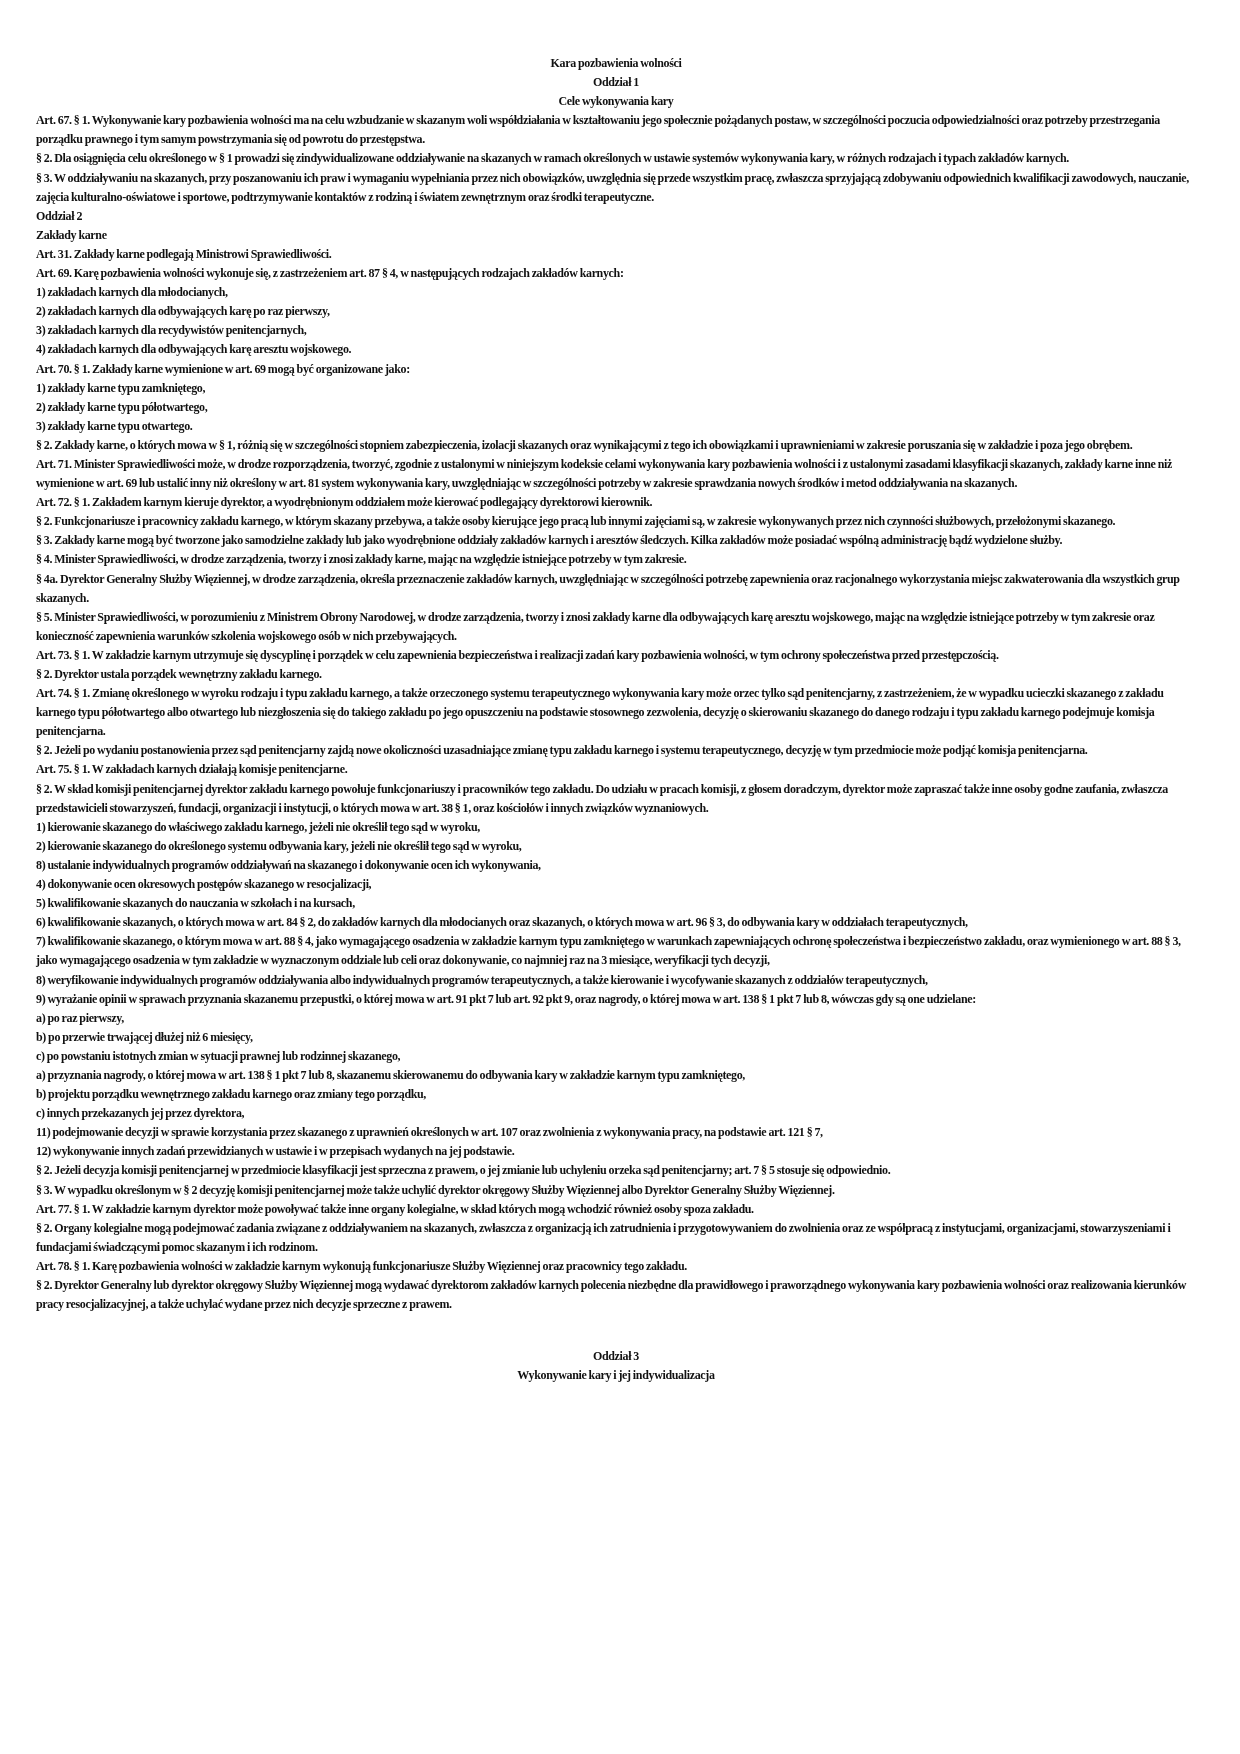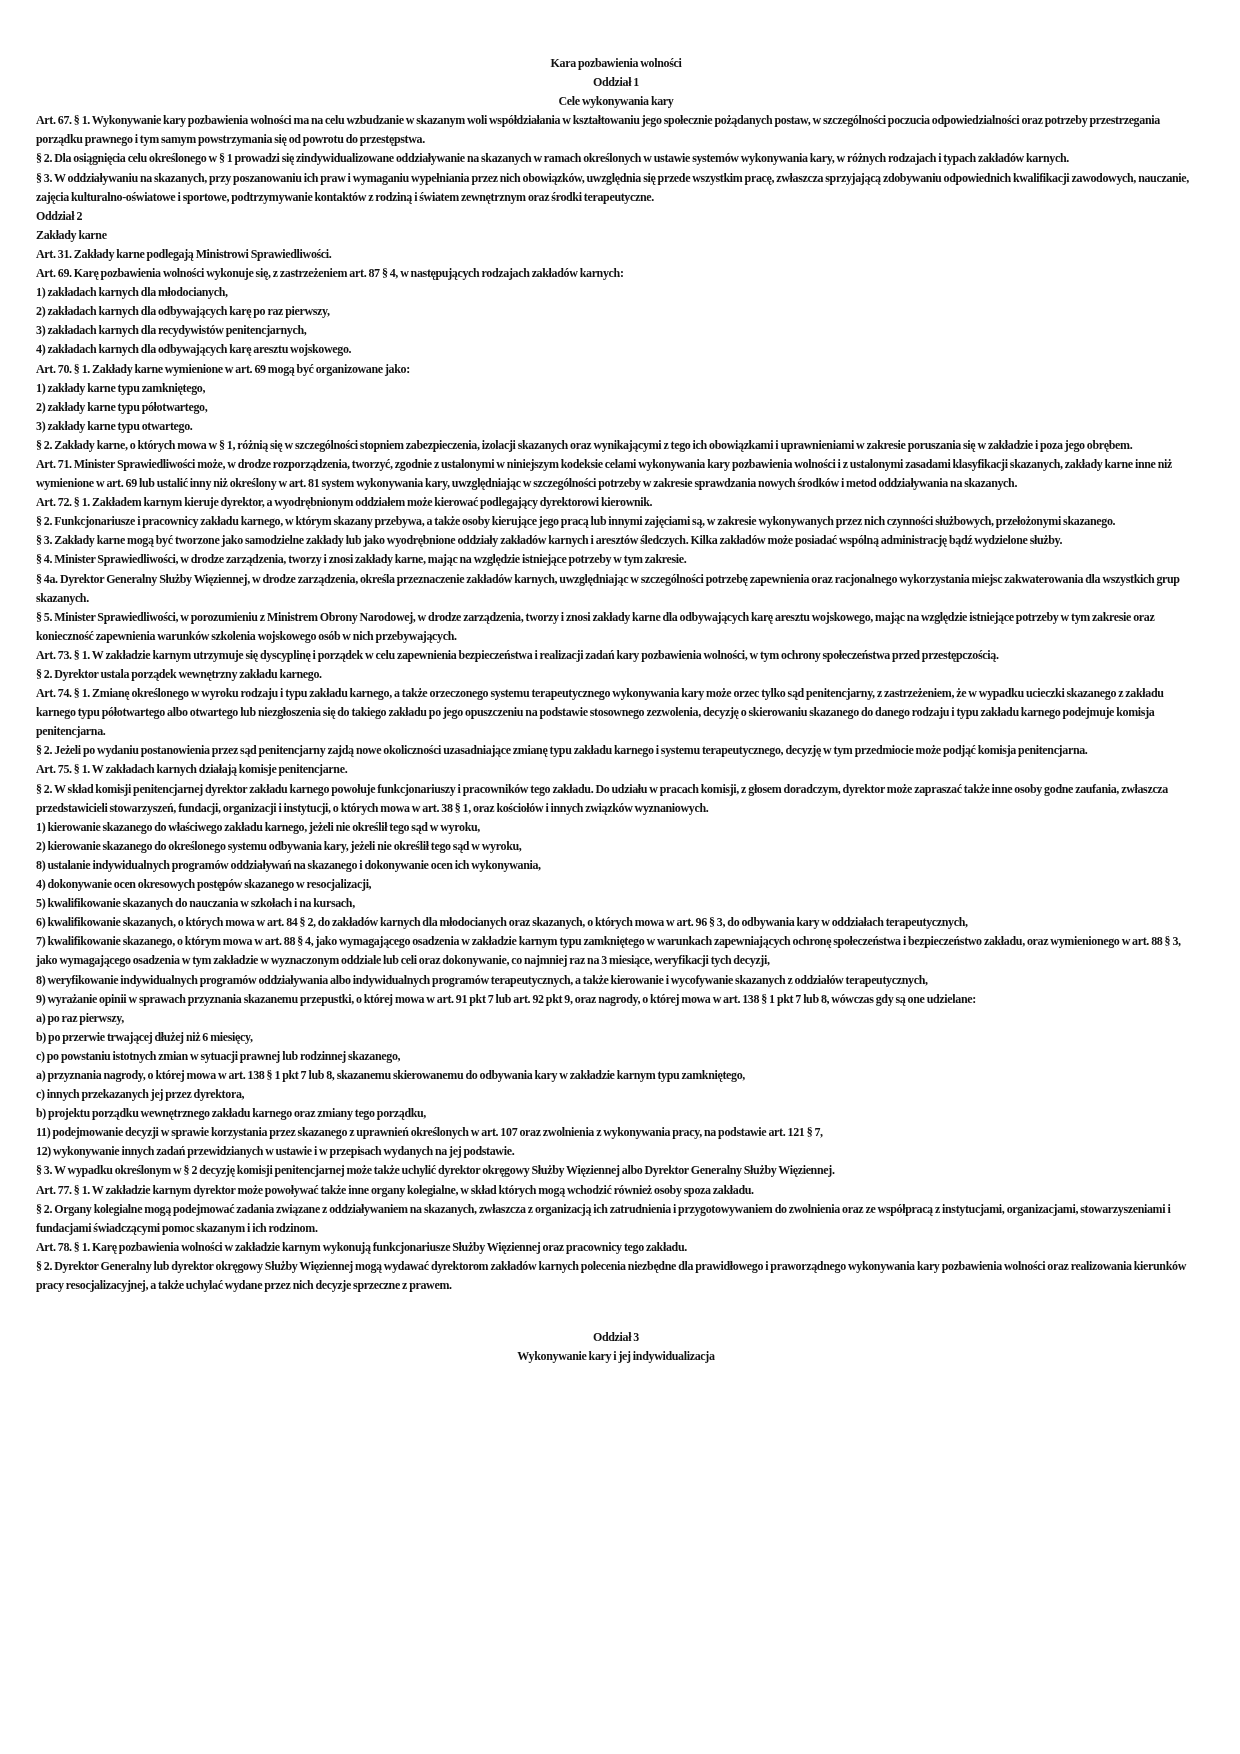--- a/index.html
+++ b/index.html
@@ -69,24 +69,25 @@
       <div class="para">4)  dokonywanie ocen okresowych postępów skazanego w resocjalizacji,</div>
       <div class="para">5)  kwalifikowanie skazanych do nauczania w szkołach i na kursach,</div>
       <div class="para">6)  kwalifikowanie skazanych, o których mowa w art. 84 § 2, do zakładów karnych dla młodocianych oraz skazanych, o których mowa w art. 96 § 3, do odbywania kary w oddziałach terapeutycznych,</div>
       <div class="para">7)  kwalifikowanie skazanego, o którym mowa w art. 88 § 4, jako wymagającego osadzenia w zakładzie karnym typu zamkniętego w warunkach zapewniających ochronę społeczeństwa i bezpieczeństwo zakładu, oraz wymienionego w art. 88 § 3, jako wymagającego osadzenia w tym zakładzie w wyznaczonym oddziale lub celi oraz dokonywanie, co najmniej raz na 3 miesiące, weryfikacji tych decyzji,</div>
       <div class="para">8)  weryfikowanie indywidualnych programów oddziaływania albo indywidualnych programów terapeutycznych, a także kierowanie i wycofywanie skazanych z oddziałów terapeutycznych,</div>
       <div class="para">9)  wyrażanie opinii w sprawach przyznania skazanemu przepustki, o której mowa w art. 91 pkt 7 lub art. 92 pkt 9, oraz nagrody, o której mowa w art. 138 § 1 pkt 7 lub 8, wówczas gdy są one udzielane:</div>
       <div class="para">a)  po raz pierwszy,</div>
       <div class="para">b)  po przerwie trwającej dłużej niż 6 miesięcy,</div>
       <div class="para">c)  po powstaniu istotnych zmian w sytuacji prawnej lub rodzinnej skazanego,</div>
       <div class="para">a)  przyznania nagrody, o której mowa w art. 138 § 1 pkt 7 lub 8, skazanemu skierowanemu do odbywania kary w zakładzie karnym typu zamkniętego,</div>
+      <div class="para">b)  projektu porządku wewnętrznego zakładu karnego oraz zmiany tego porządku,</div>
       <div class="para">c)  innych przekazanych jej przez dyrektora,</div>
-      <div class="para">b)  projektu porządku wewnętrznego zakładu karnego oraz zmiany tego porządku,</div>
       <div class="para">11) podejmowanie decyzji w sprawie korzystania przez skazanego z uprawnień określonych w art. 107 oraz zwolnienia z wykonywania pracy, na podstawie art. 121 § 7,</div>
       <div class="para">12) wykonywanie innych zadań przewidzianych w ustawie i w przepisach wydanych na jej podstawie.</div>
+      <div class="para">§ 2. Jeżeli decyzja komisji penitencjarnej w przedmiocie klasyfikacji jest sprzeczna z prawem, o jej zmianie lub uchyleniu orzeka sąd penitencjarny; art. 7 § 5 stosuje się odpowiednio.</div>
       <div class="para">§ 3. W wypadku określonym w § 2 decyzję komisji penitencjarnej może także uchylić dyrektor okręgowy Służby Więziennej albo Dyrektor Generalny Służby Więziennej.</div>
       <div class="para">Art. 77.  § 1. W zakładzie karnym dyrektor może powoływać także inne organy kolegialne, w skład których mogą wchodzić również osoby spoza zakładu.</div>
       <div class="para">§ 2. Organy kolegialne mogą podejmować zadania związane z oddziaływaniem na skazanych, zwłaszcza z organizacją ich zatrudnienia i przygotowywaniem do zwolnienia oraz ze współpracą z instytucjami, organizacjami, stowarzyszeniami i fundacjami świadczącymi pomoc skazanym i ich rodzinom.</div>
       <div class="para">Art. 78.  § 1. Karę pozbawienia wolności w zakładzie karnym wykonują funkcjonariusze Służby Więziennej oraz pracownicy tego zakładu.</div>
       <div class="para">§ 2. Dyrektor Generalny lub dyrektor okręgowy Służby Więziennej mogą wydawać dyrektorom zakładów karnych polecenia niezbędne dla prawidłowego i praworządnego wykonywania kary pozbawienia wolności oraz realizowania kierunków pracy resocjalizacyjnej, a także uchylać wydane przez nich decyzje sprzeczne z prawem.</div>
     </div>
 
   <div class="gap"></div>
 
   <div class="center">Oddział 3</div>

